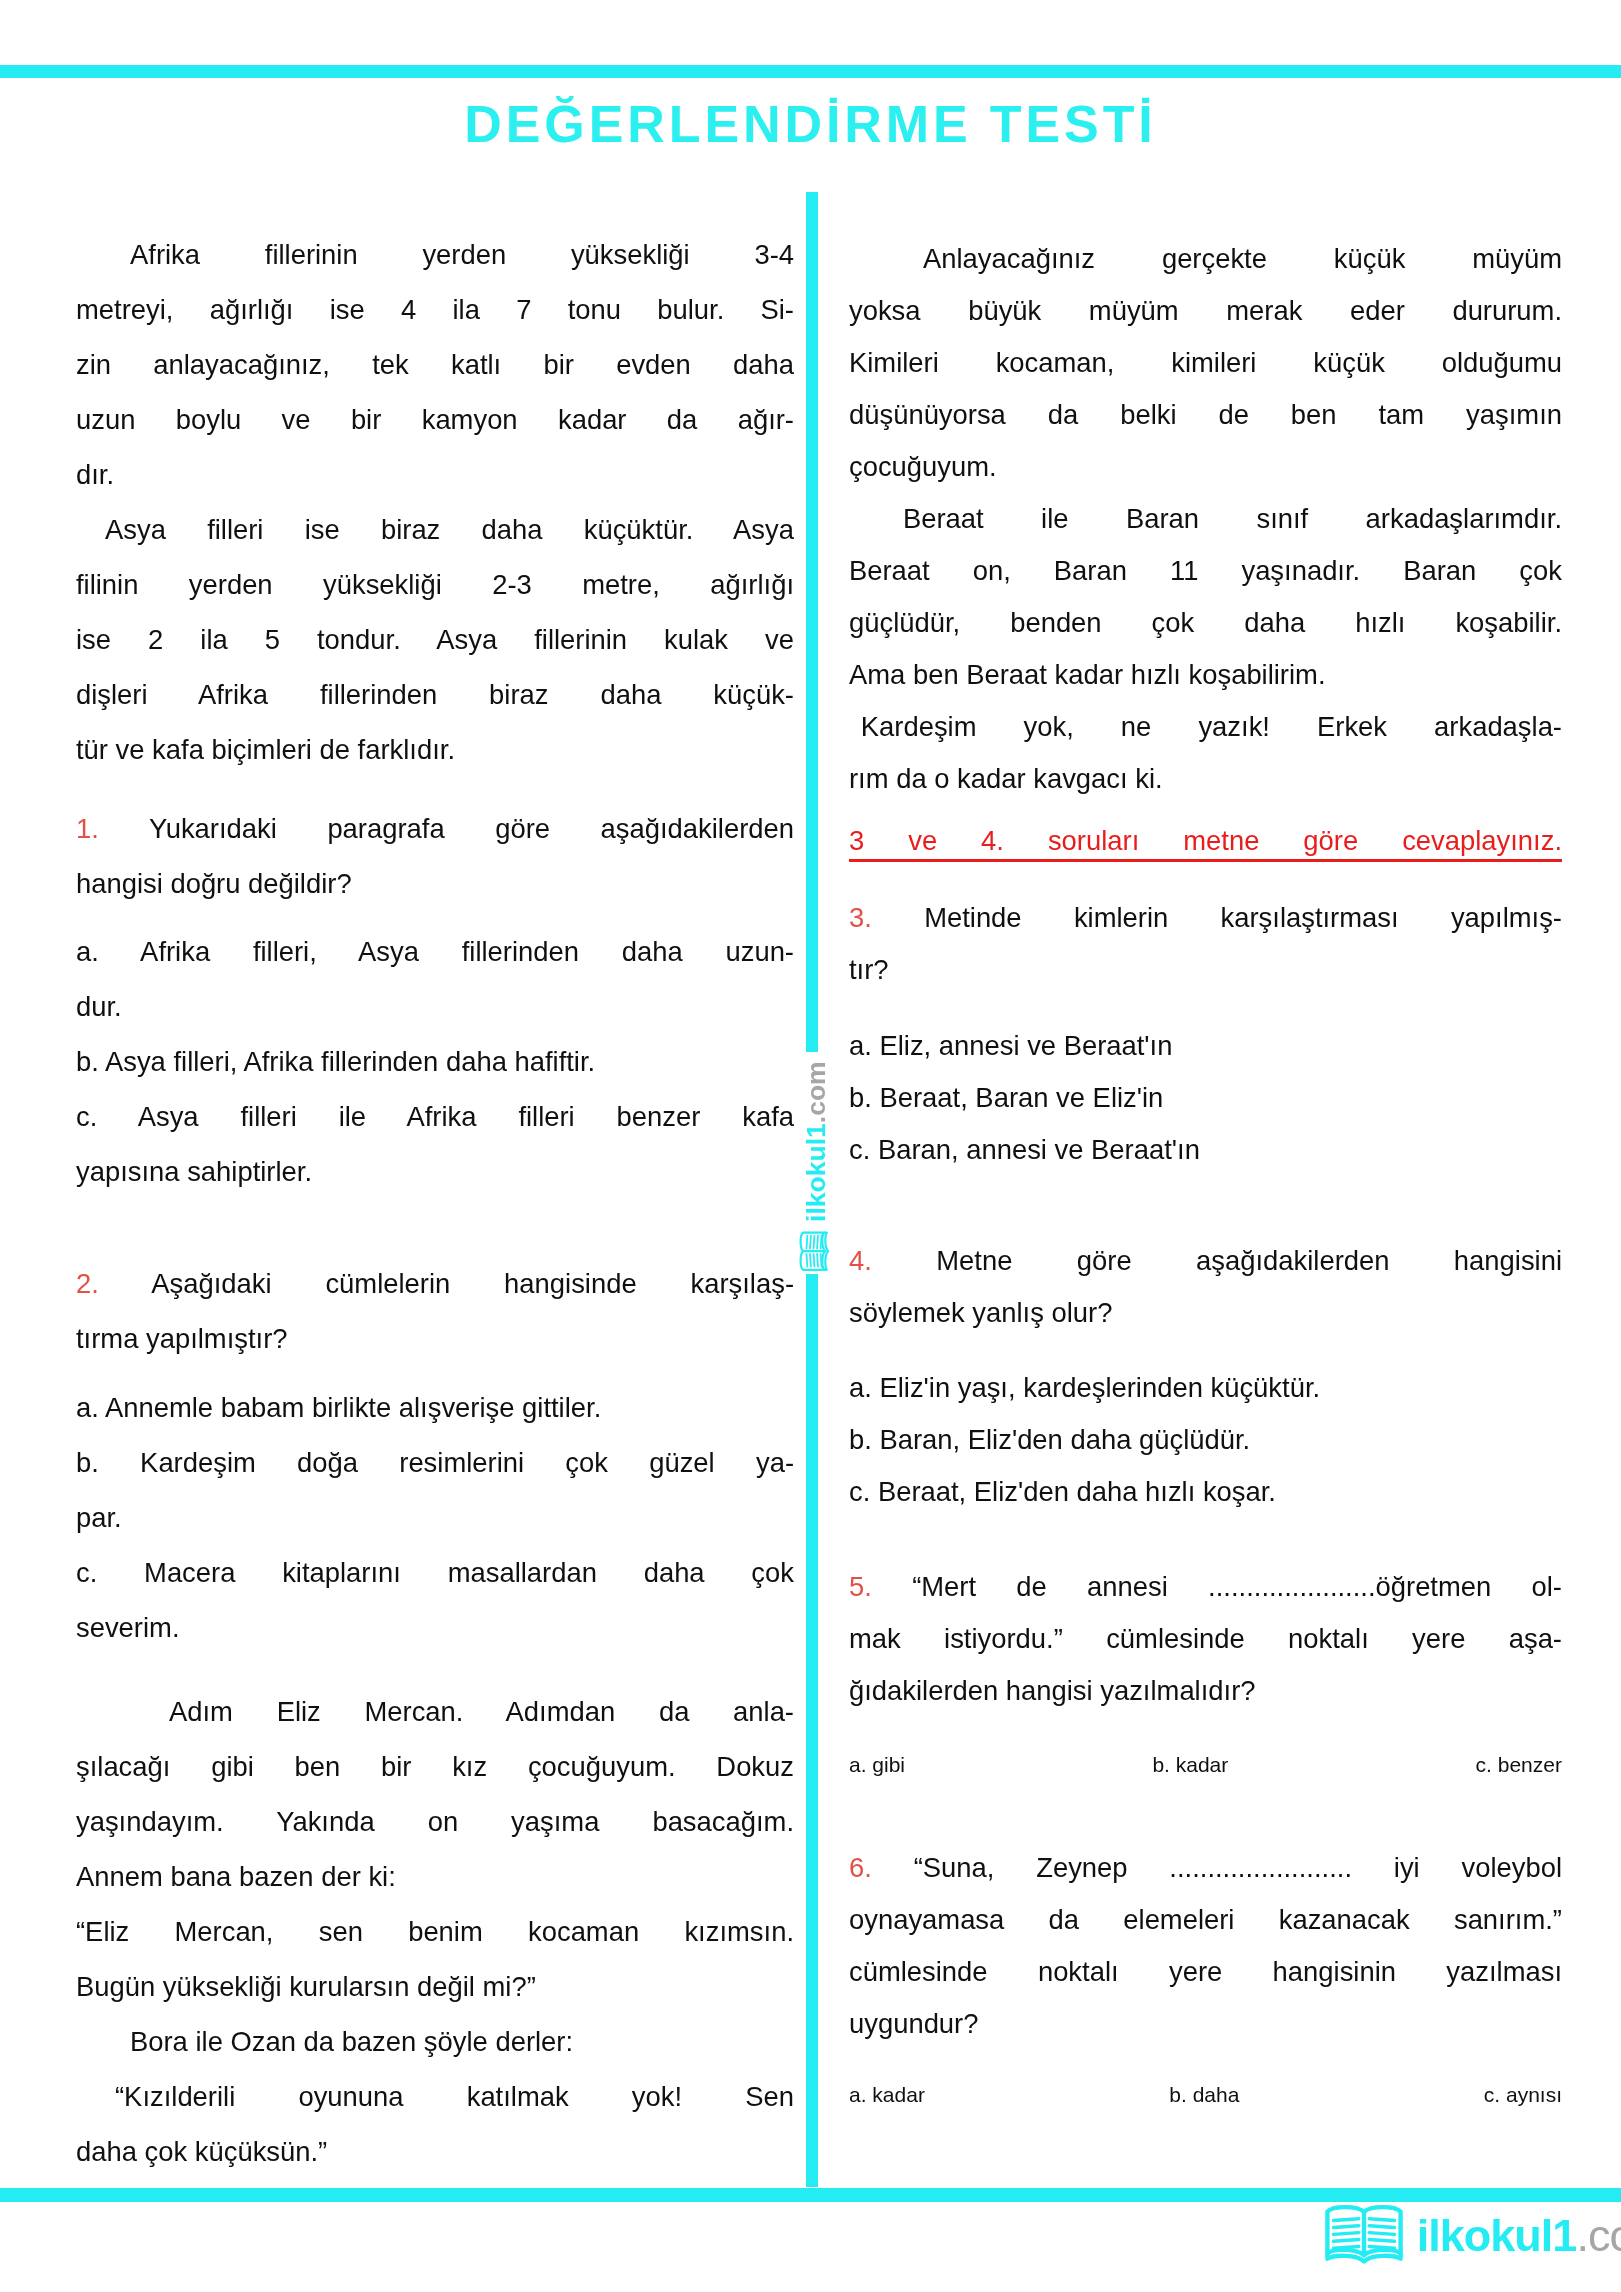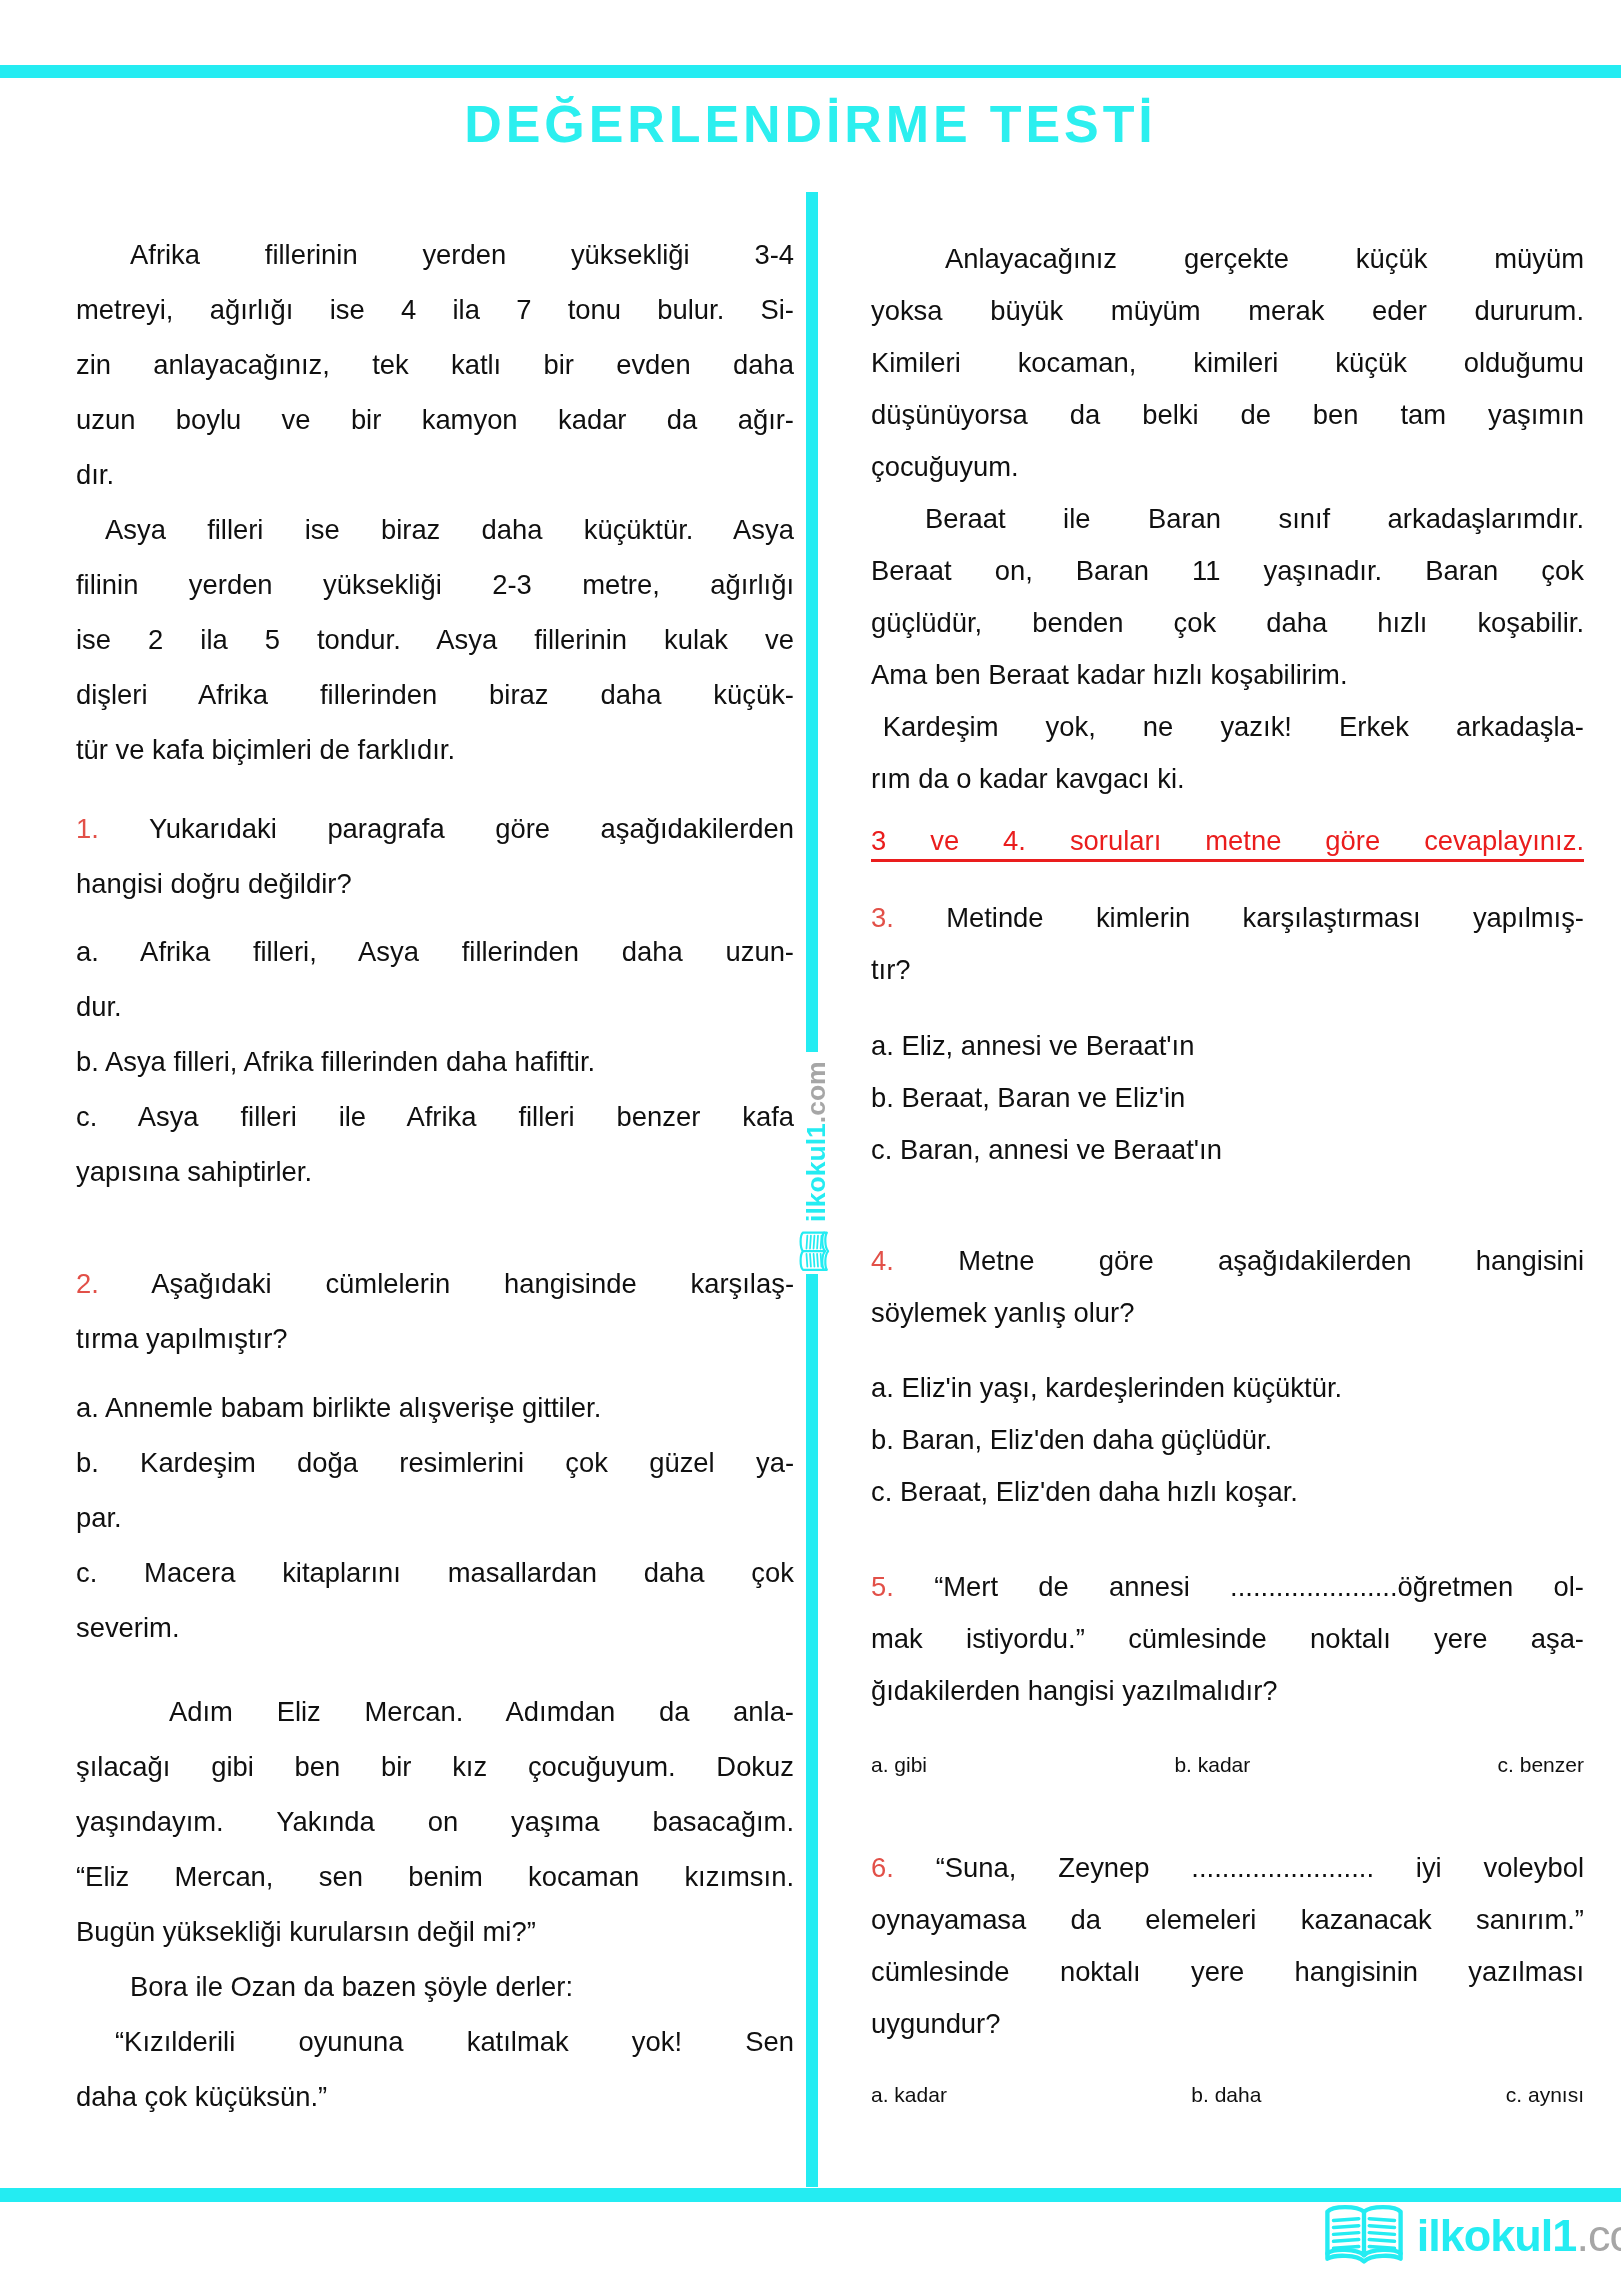--- a/index.html
+++ b/index.html
@@ -20,21 +20,21 @@
     font-size:52px;font-weight:700;letter-spacing:3.9px;
     color:#2cefef;
     font-family:"Liberation Sans", sans-serif;
   }
   .divider{position:absolute;left:806px;width:11.8px;background:#24ecf2;}
   .divider.seg1{top:192px;height:860px;}
   .divider.seg2{top:1274px;height:913px;}
 
   .col{position:absolute;}
   .col-left{left:76px;top:227px;width:718px;}
-  .col-right{left:871px;top:233px;width:713px;}
+  .col-right{left:849px;top:233px;width:713px;}
 
   .block{margin:0;}
   .line{font-size:27.4px;color:#101010;}
   .col-left .line{line-height:55px;min-height:55px;}
   .col-right .line{line-height:52px;min-height:52px;}
   .line.j{text-align:justify;text-align-last:justify;}
   .qnum{color:#e25048;}
   .notice .line{
     color:#ea1d1d;
     text-align:justify;text-align-last:justify;
@@ -119,20 +119,21 @@
         <div class="line">par.</div>
       </div>
       <div class="block opt">
         <div class="line j">c. Macera kitaplarını masallardan daha çok</div>
         <div class="line">severim.</div>
       </div>
       <div class="block para" style="margin-top: 29px;">
         <div class="line j" style="text-indent: 93px;">Adım Eliz Mercan. Adımdan da anla-</div>
         <div class="line j">şılacağı gibi ben bir kız çocuğuyum. Dokuz</div>
         <div class="line j">yaşındayım. Yakında on yaşıma basacağım.</div>
+        <div class="line">Annem bana bazen der ki:</div>
       </div>
       <div class="block para">
         <div class="line j">“Eliz Mercan, sen benim kocaman kızımsın.</div>
         <div class="line">Bugün yüksekliği kurularsın değil mi?”</div>
       </div>
       <div class="block para">
         <div class="line" style="text-indent: 54px;">Bora ile Ozan da bazen şöyle derler:</div>
       </div>
       <div class="block para">
         <div class="line j" style="text-indent: 39px;">“Kızılderili oyununa katılmak yok! Sen</div>

